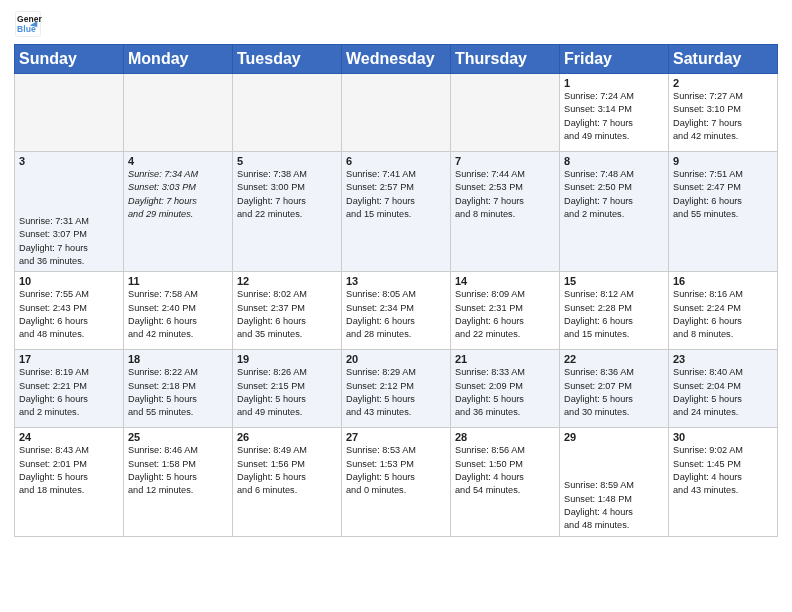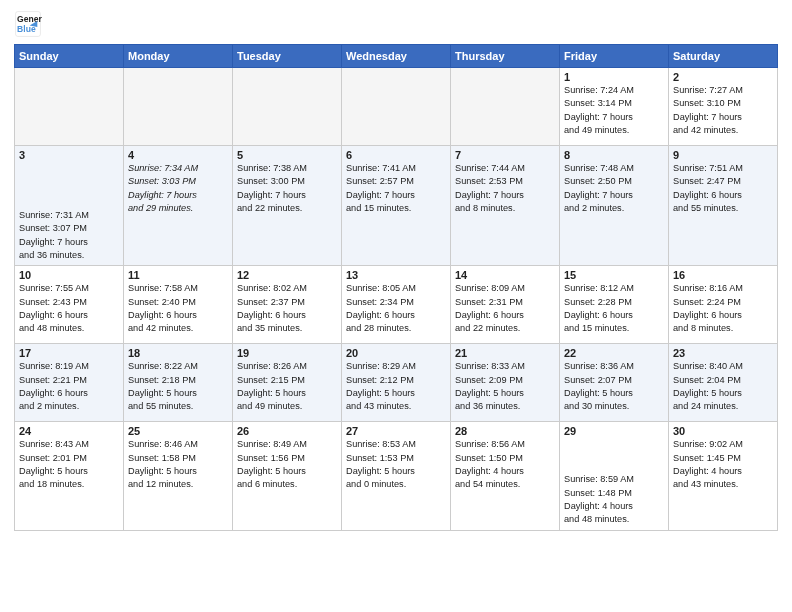--- a/index.html
+++ b/index.html
@@ -42,21 +42,21 @@
       color: #444;
     }
     table {
       width: 100%;
       border-collapse: collapse;
       table-layout: fixed;
     }
     th {
       background: #3a6bbf;
       color: #fff;
-      font-size: 11px;
+      font-size: 16px;
       font-weight: bold;
       padding: 5px 4px;
       text-align: left;
       border: 1px solid #2a5aaf;
     }
     td {
       border: 1px solid #ccc;
       vertical-align: top;
       padding: 3px 4px;
       font-size: 9.2px;

